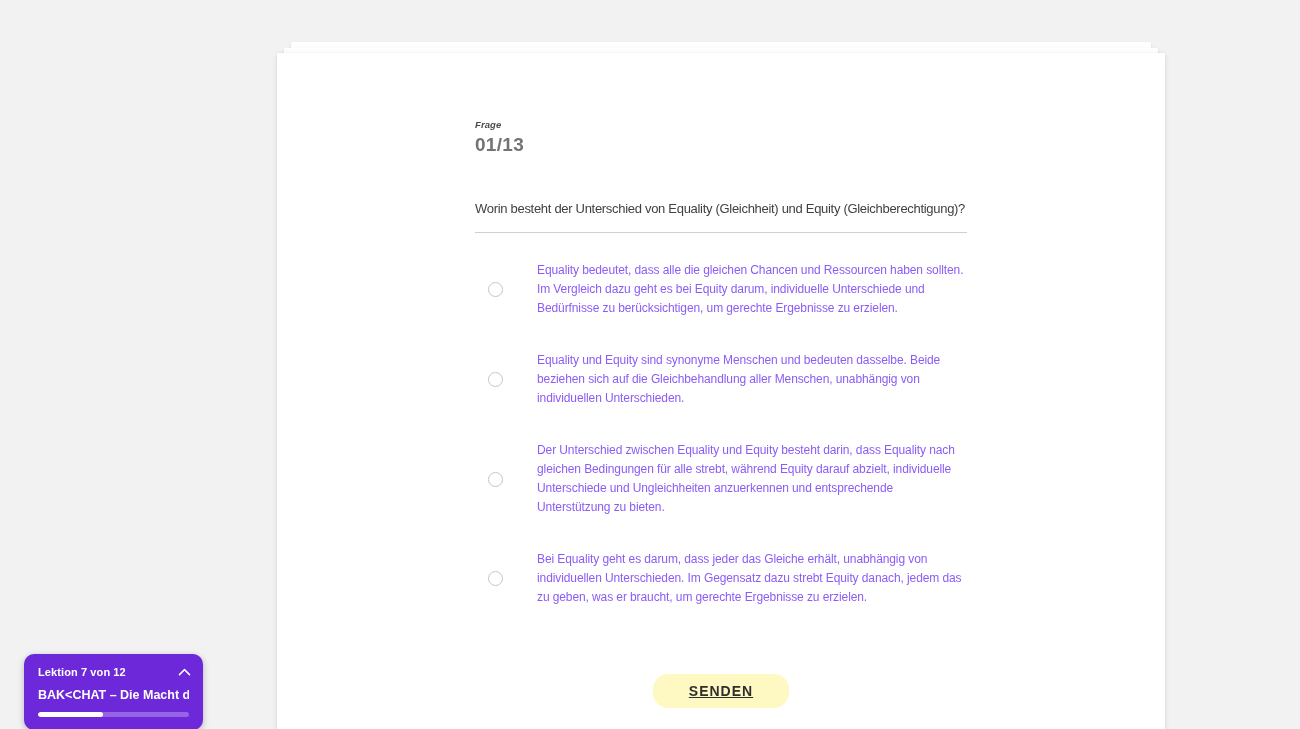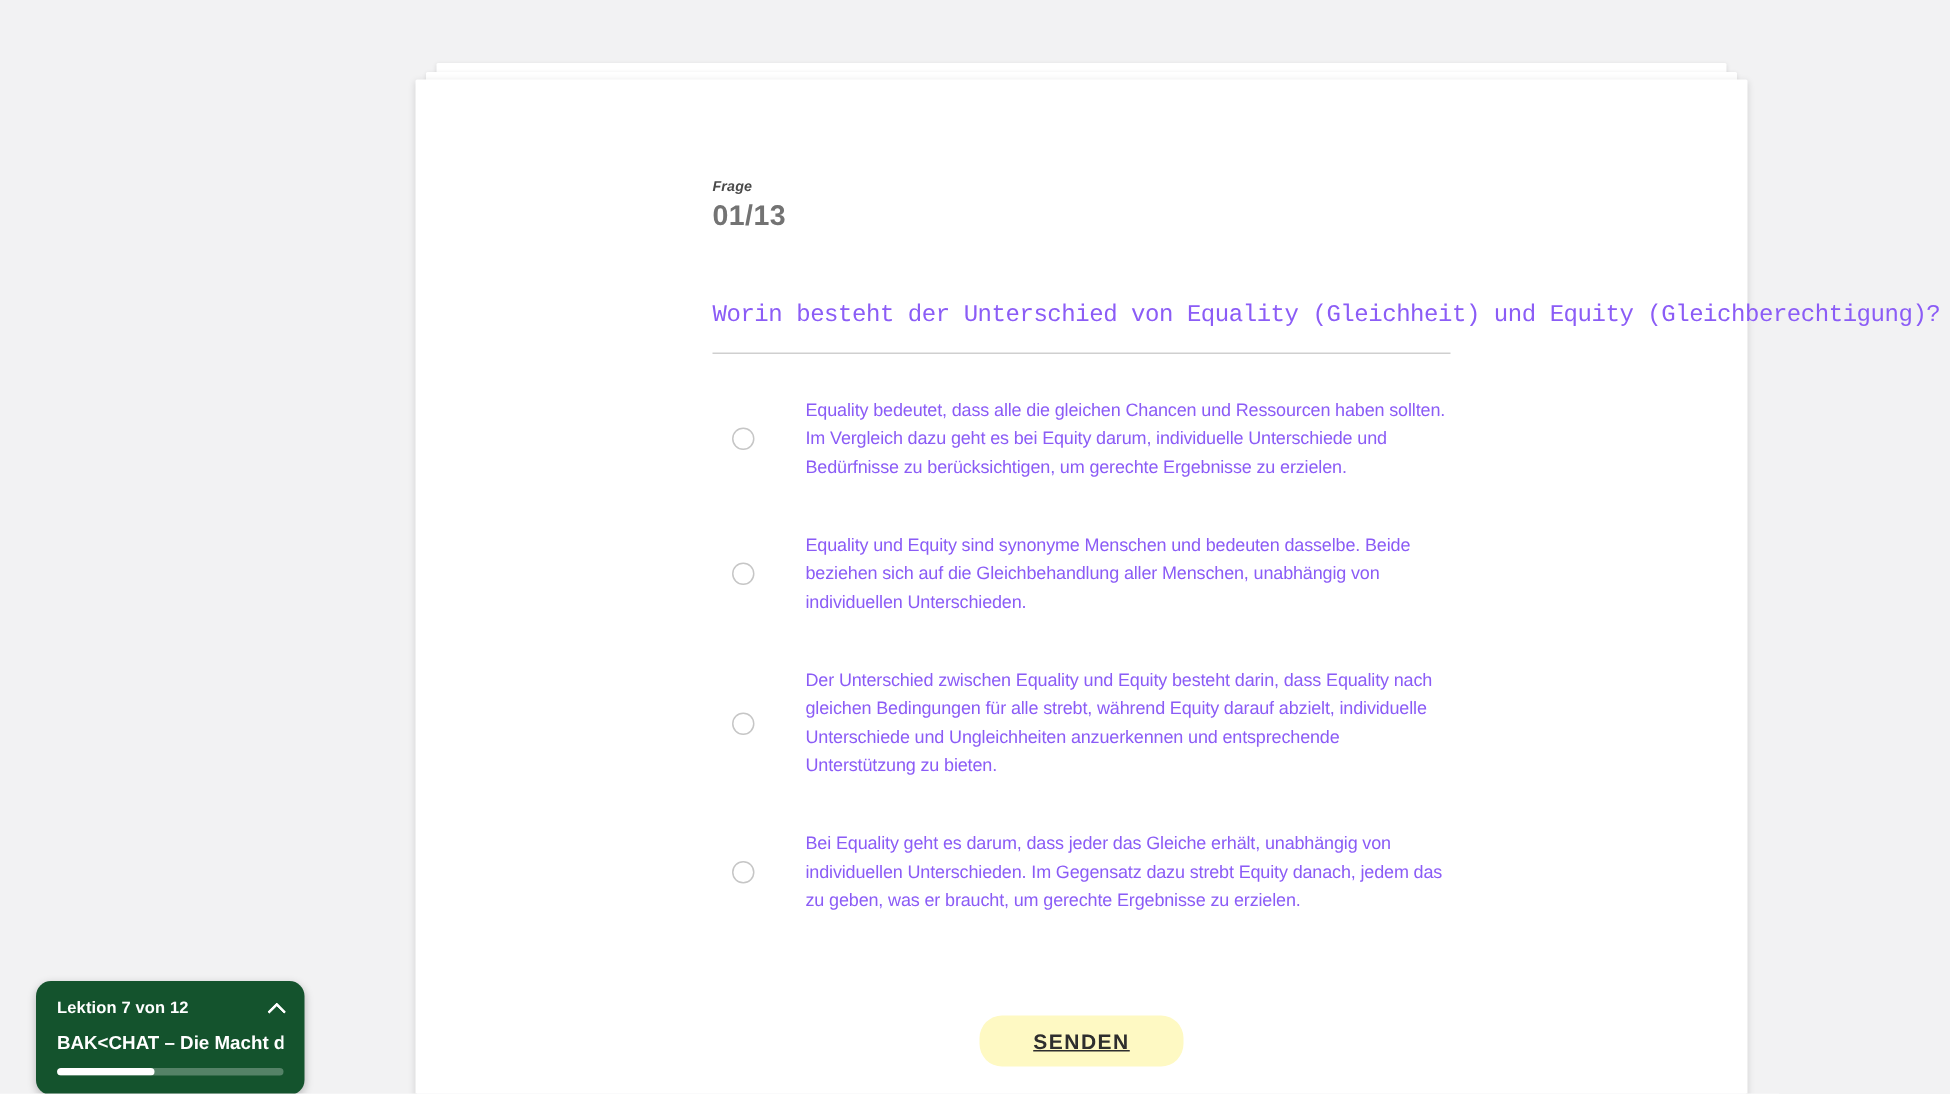--- a/index.html
+++ b/index.html
@@ -31,24 +31,23 @@
     font-size: 9.5px; font-weight: bold; font-style: italic;
     color: #4a4a4a; letter-spacing: 0.1px;
   }
   .frage-number {
     margin-top: 4px;
     font-size: 19px; font-weight: bold;
     color: #737373; letter-spacing: 0.3px;
   }
   .question-text {
     margin-top: 45px;
-    font-size: 16px; color: #8b5cf6;
+    font-size: 13px; color: #404040;
     letter-spacing: -0.3px;
     white-space: nowrap;
-    font-family: Liberation Mono, monospace;
   }
   .question-rule {
     margin-top: 16px;
     border: none; border-top: 1px solid #cfcfcf;
     width: 492px; height: 0;
   }
 
   .options { margin-top: 28px; }
   .option-row {
     display: flex; align-items: center;
@@ -78,21 +77,21 @@
     font-size: 14px; font-weight: bold; letter-spacing: 1px;
     color: #2e2e2e;
     cursor: pointer;
     text-decoration: underline;
   }
 
   
   .lesson-widget {
     position: absolute; left: 24px; top: 654px;
     width: 179px;
-    background: #14532d;
+    background: #6d28d9;
     border-radius: 10px;
     padding: 12px 14px 13px 14px;
     box-shadow: 0 2px 6px rgba(0,0,0,0.25);
     color: #ffffff;
   }
   .lesson-widget .top-row {
     display: flex; align-items: center; justify-content: space-between;
   }
   .lesson-label { font-size: 11px; font-weight: bold; letter-spacing: 0.1px; }
   .chevron-up {

